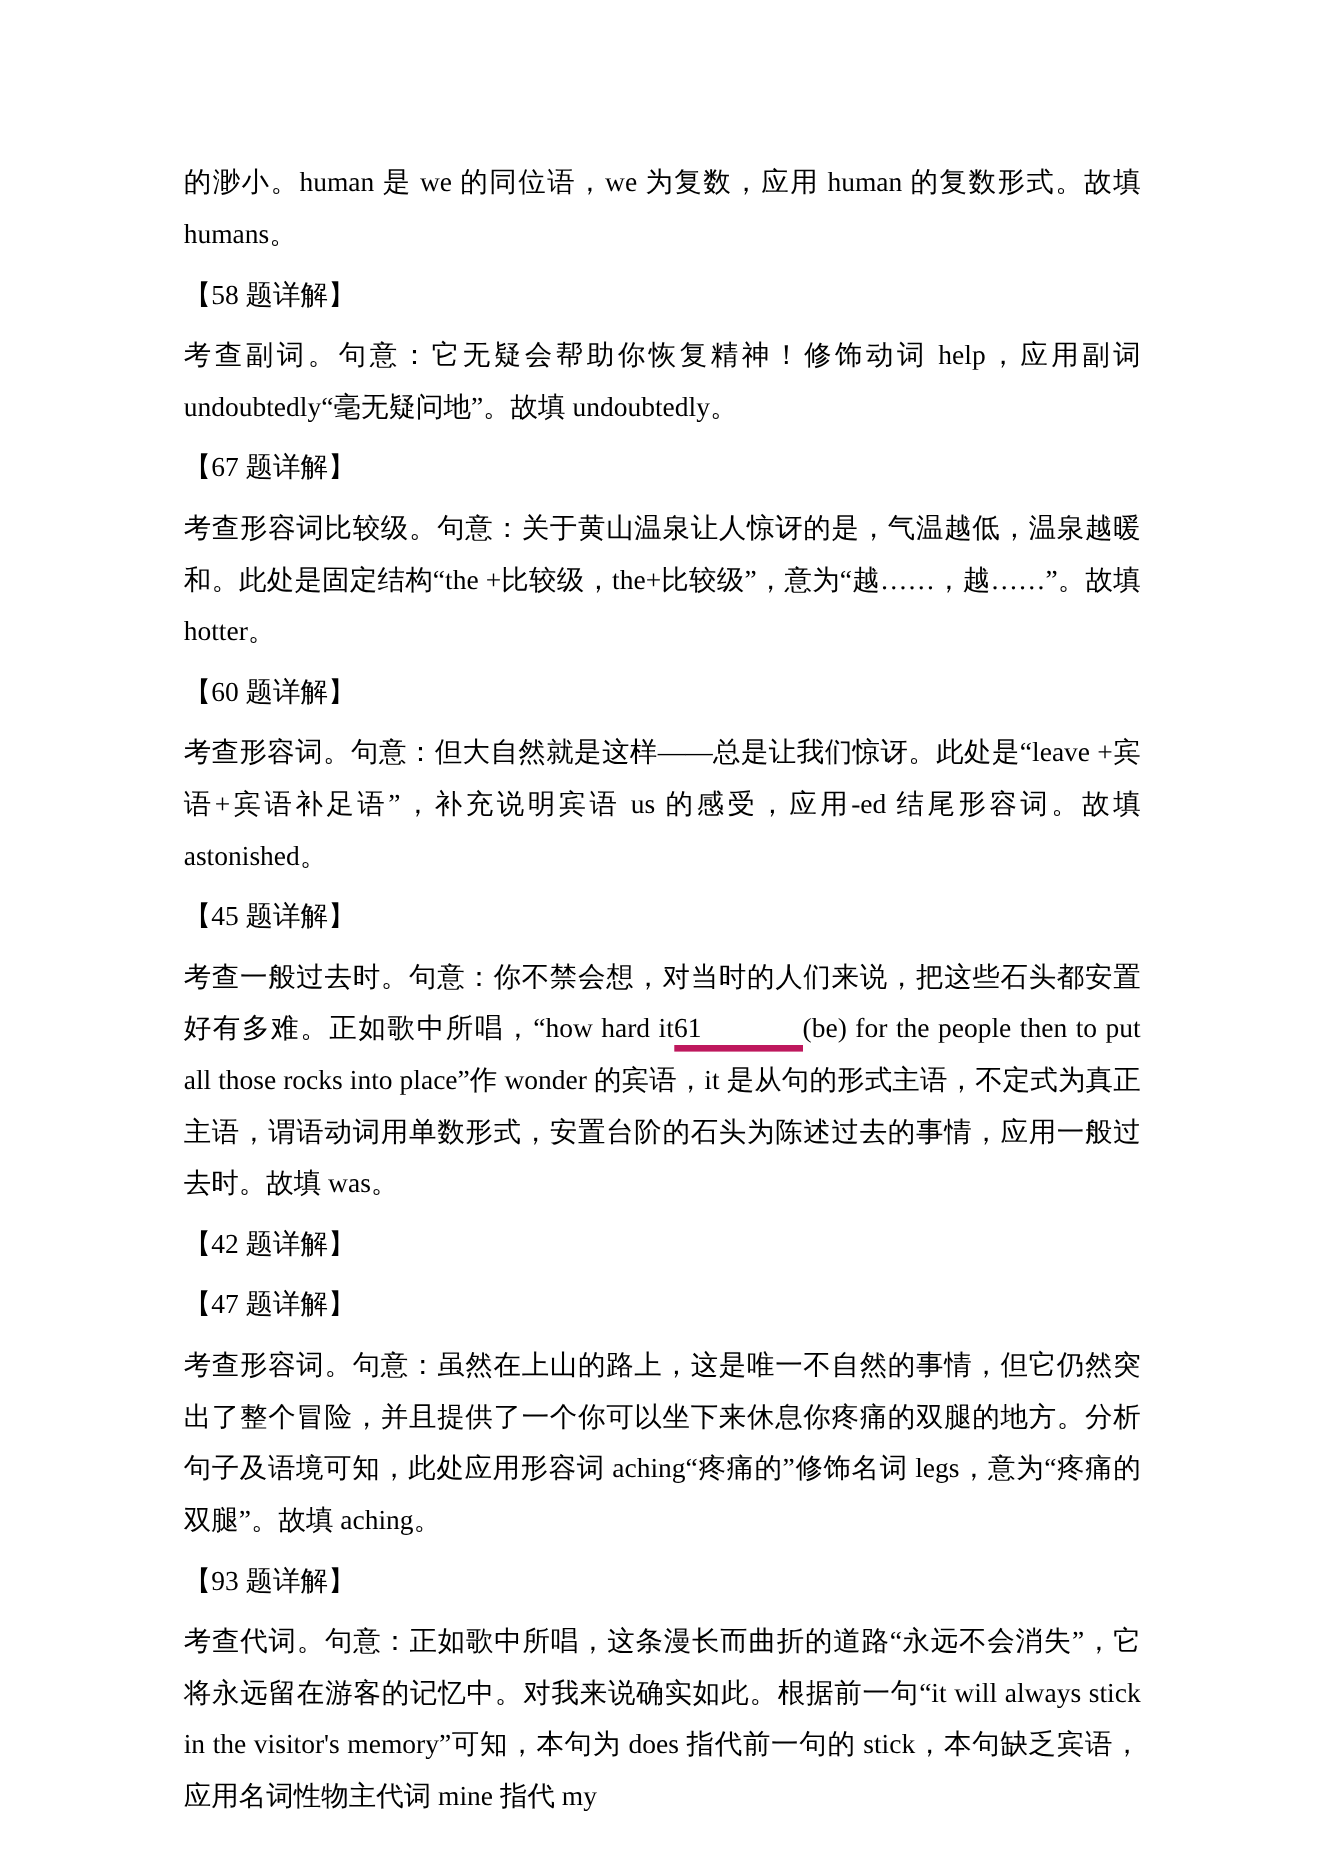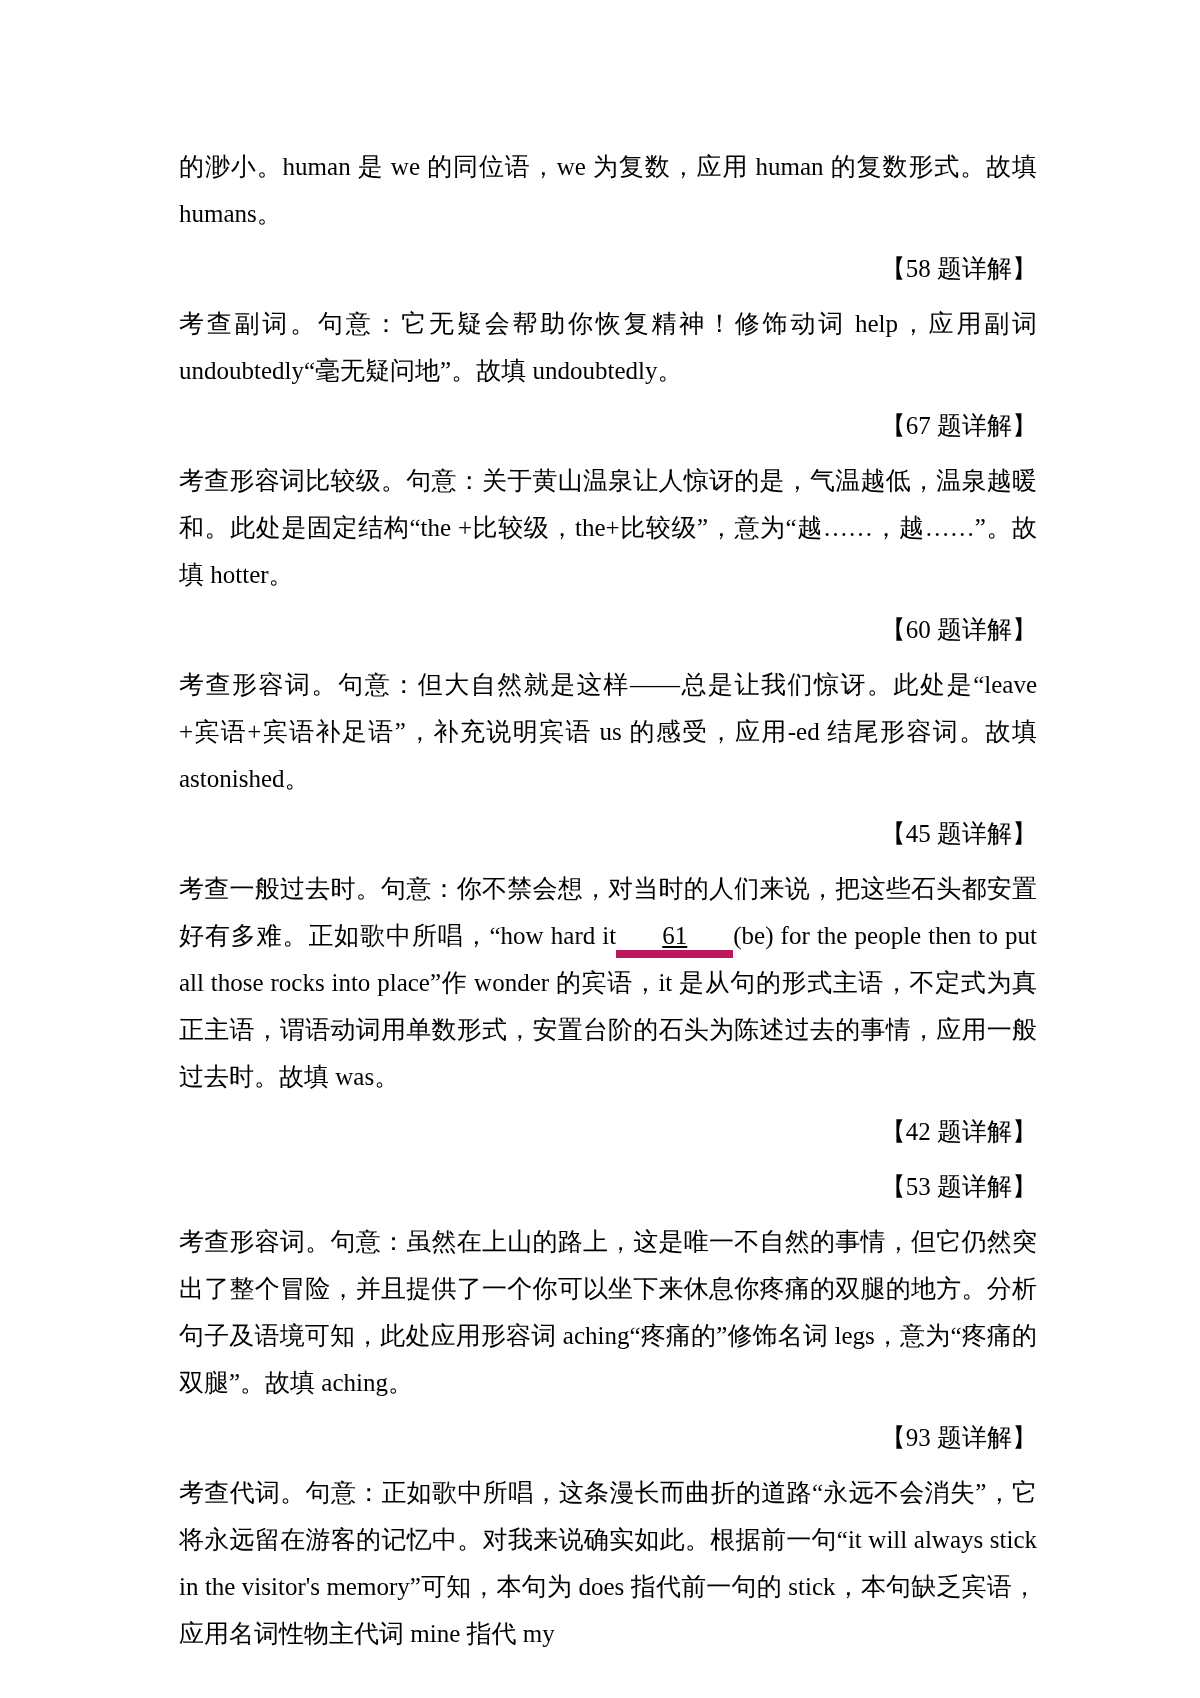--- a/index.html
+++ b/index.html
@@ -14,38 +14,37 @@
     font-family: "Liberation Serif", "DejaVu Serif", serif;
     color: #000000;
   }
   .page {
     position: absolute;
     left: 167px;
     top: 143px;
     width: 870px;
   }
   .para, .heading {
-    margin: 0 0 8px 12px;
+    margin: 0 0 8px 0;
     font-size: 25px;
     line-height: 47px;
     text-align: justify;
     word-break: break-word;
     font-weight: 400;
   }
   .heading {
-    text-align: right;
+    text-align: left;
   }
   .blank {
     display: inline-block;
     min-width: 117px;
-    text-align: center;
-    border-bottom: 8px solid #be185d;
+    text-align: left;
+    border-bottom: 6px solid #be185d;
     line-height: 29px;
     vertical-align: baseline;
-    text-decoration: underline;
   }
 </style>
 </head>
 <body>
 
 <div class="page">
 
   <p class="para">的渺小。human 是 we 的同位语，we 为复数，应用 human 的复数形式。故填 humans。</p>
 
   <p class="heading">【58 题详解】</p>
@@ -62,21 +61,21 @@
 
   <p class="heading">【45 题详解】</p>
 
   <p class="para">
     <span>考查一般过去时。句意：你不禁会想，对当时的人们来说，把这些石头都安置好有多难。正如歌中所唱，“how hard it</span><span class="blank">61</span><span>(be) for the people then to put all those rocks into place”作 wonder 的宾语，it 是从句的形式主语，不定式为真正主语，谓语动词用单数形式，安置台阶的石头为陈述过去的事情，应用一般过去时。故填 was。</span>
   </p>
 
   <p class="heading">【42 题详解】</p>
 
 
-  <p class="heading">【53 题详解】</p>
+  <p class="heading">【47 题详解】</p>
 
   <p class="para">考查形容词。句意：虽然在上山的路上，这是唯一不自然的事情，但它仍然突出了整个冒险，并且提供了一个你可以坐下来休息你疼痛的双腿的地方。分析句子及语境可知，此处应用形容词 aching“疼痛的”修饰名词 legs，意为“疼痛的双腿”。故填 aching。</p>
 
   <p class="heading">【93 题详解】</p>
 
   <p class="para">考查代词。句意：正如歌中所唱，这条漫长而曲折的道路“永远不会消失”，它将永远留在游客的记忆中。对我来说确实如此。根据前一句“it will always stick in the visitor's memory”可知，本句为 does 指代前一句的 stick，本句缺乏宾语，应用名词性物主代词 mine 指代 my</p>
 
 </div>
 
 </body></html>

